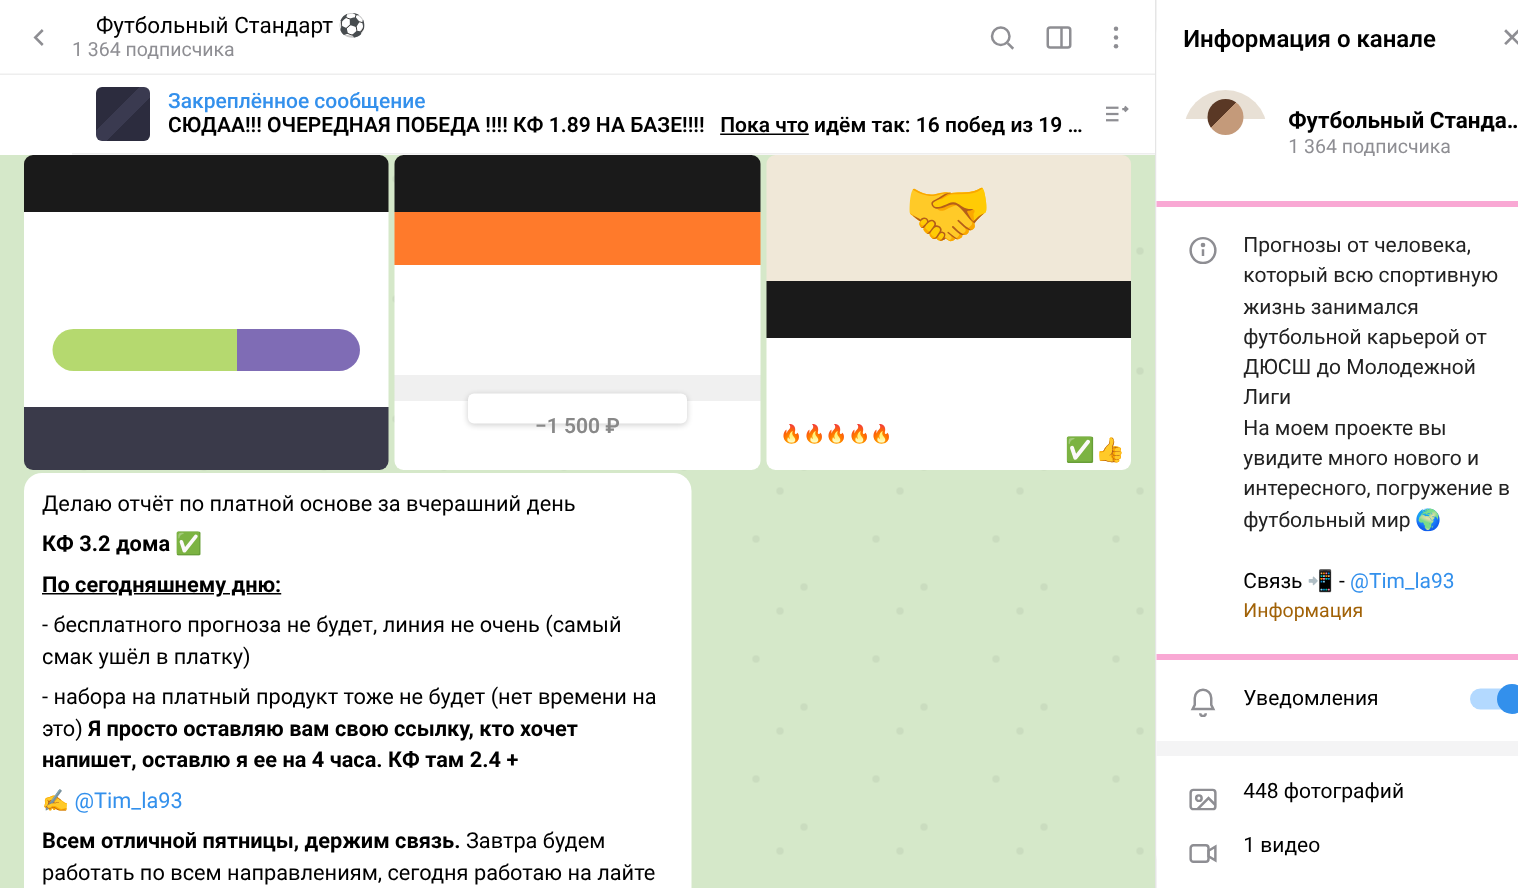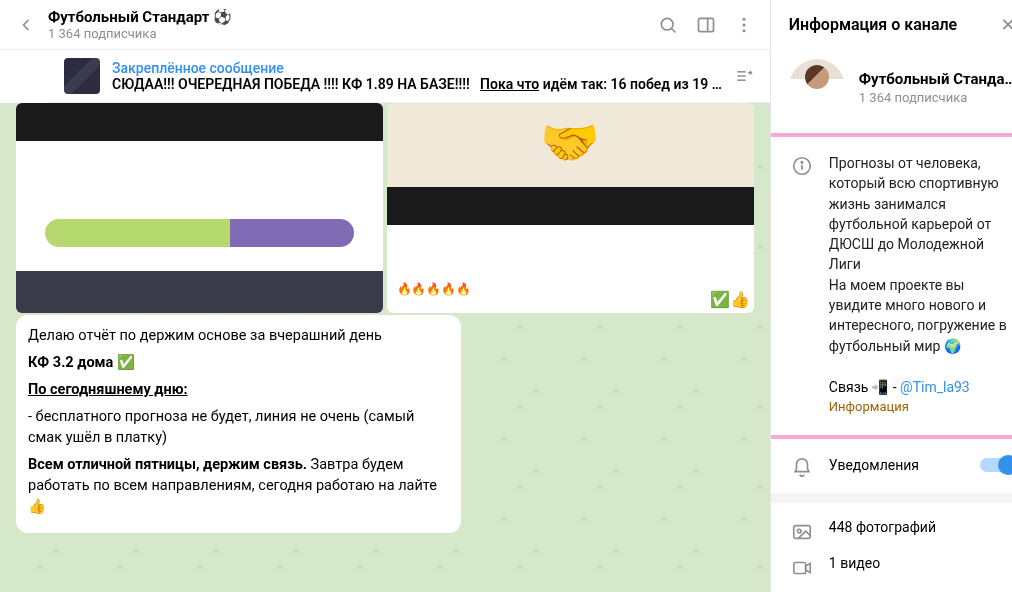--- a/index.html
+++ b/index.html
@@ -1,20 +1,20 @@
 <!DOCTYPE html>
 <html><head>
 <meta charset="utf-8">
 <style>
 * { margin: 0; padding: 0; box-sizing: border-box; }
 body { font-family: -apple-system, BlinkMacSystemFont, "Segoe UI", Roboto, sans-serif; background: #fff; color: #000; width: 1012px; height: 592px; overflow: hidden; display: flex; }
 .main { flex: 1; display: flex; flex-direction: column; border-right: 1px solid #e5e5e5; }
 .header { display: flex; align-items: center; padding: 8px 16px; border-bottom: 1px solid #eee; gap: 12px; }
 .back-btn { color: #8e8e93; cursor: pointer; }
-.ch-title { font-weight: 700; font-size: 15px; }
+.ch-title { font-weight: 400; font-size: 15px; margin-left: 16px; }
 .ch-sub { font-size: 13px; color: #8e8e93; }
 .header-icons { margin-left: auto; display: flex; gap: 18px; color: #8e8e93; }
 .header-icons span, .header-icons svg { cursor: pointer; }
 .pinned { display: flex; align-items: center; padding: 8px 16px; border-bottom: 1px solid #eee; gap: 12px; margin-left: 48px; }
 .pinned-thumb { width: 36px; height: 36px; border-radius: 4px; background: linear-gradient(135deg, #2c2c3e 40%, #3a3a50 40%, #3a3a50 60%, #2c2c3e 60%); flex-shrink: 0; }
 .pinned-text { flex: 1; min-width: 0; font-size: 14px; }
 .pinned-title { color: #3390ec; font-weight: 500; }
 .pinned-body { white-space: nowrap; overflow: hidden; text-overflow: ellipsis; }
 .pinned-body .u { text-decoration: underline; }
 .pinned-body b { font-weight: 600; }
@@ -114,30 +114,35 @@
           <path d="M19 6 l2 2 -2 2 M21 8 h-4"></path>
         </svg>
     </span>
   </div>
 
   <div class="chat-body">
     <div class="pattern"></div>
     <div class="msg-wrap">
       <div class="imgs-row">
         <div class="msg-img img1"></div>
+        <div class="msg-img img2">
+          <div class="img2-amt">−1 500 ₽</div>
+        </div>
         <div class="msg-img img3">
           <div class="img3-fires">🔥🔥🔥🔥🔥</div>
           <div class="img3-check">✅👍</div>
         </div>
       </div>
       <div class="bubble">
-        <p>Делаю отчёт по держим основе за вчерашний день</p>
+        <p>Делаю отчёт по платной основе за вчерашний день</p>
         <p><b>КФ 3.2 дома ✅</b></p>
         <p><u><b>По сегодняшнему дню:</b></u></p>
         <p>  - бесплатного прогноза не будет, линия не очень (самый смак ушёл в платку)</p>
+        <p><span>  - набора на платный продукт тоже не будет (нет времени на это) </span><b>Я просто оставляю вам свою ссылку, кто хочет напишет, оставлю я ее на 4 часа. КФ там 2.4 +</b></p>
+        <p><span>✍️ </span><span class="link">@Tim_la93</span></p>
         <p><b>Всем отличной пятницы, держим связь. </b><span>Завтра будем работать по всем направлениям, сегодня работаю на лайте 👍</span></p>
       </div>
     </div>
   </div>
 </div>
 
 <div class="sidebar">
   <div class="sb-header">
     <div class="sb-header-title">Информация о канале</div>
     <span class="sb-close">✕</span>

